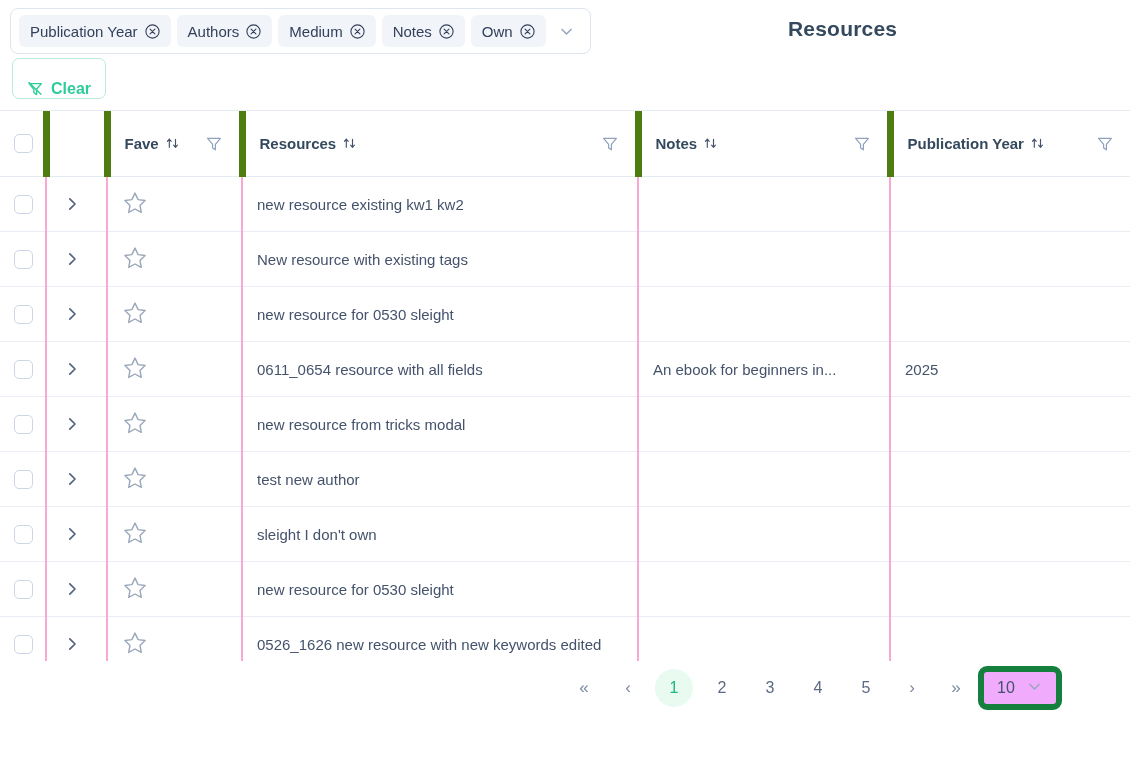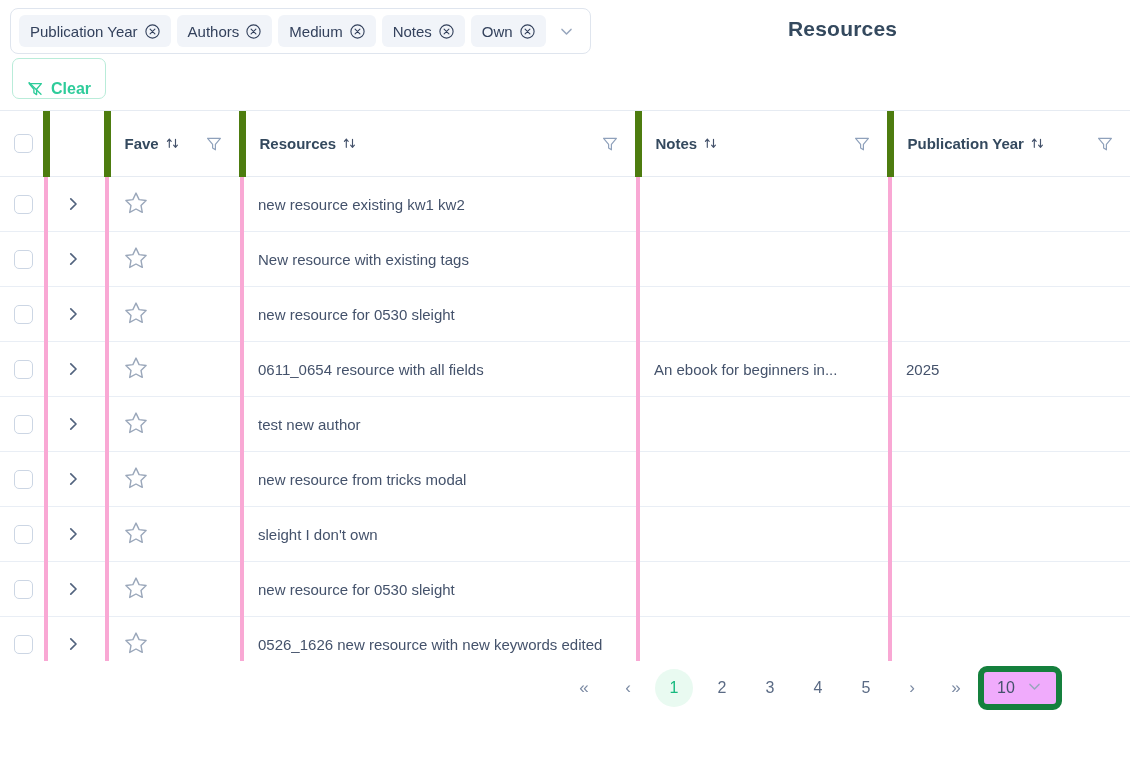--- a/index.html
+++ b/index.html
@@ -155,21 +155,21 @@
     justify-content: center;
     width: 22px;
     height: 22px;
     cursor: pointer;
     flex: none;
   }
 
   table.grid td {
     height: 54px;
     border-bottom: 1px solid #e9eef5;
-    border-right: 4px solid #f9a8d4;
+    border-right: 2px solid #f9a8d4;
     padding: 0 14px;
     vertical-align: middle;
     font-size: 15px;
     color: #44526b;
     background: #ffffff;
   }
   table.grid td:last-child { border-right: none; }
 
   .cb {
     width: 19px;
@@ -528,45 +528,45 @@
               <svg width="16" height="16" viewBox="0 0 16 16">
                 <path d="M5.8 2.8 L11 8 L5.8 13.2" fill="none" stroke="#52637e" stroke-width="1.7" stroke-linecap="round" stroke-linejoin="round"></path>
               </svg>
             </span></td>
           <td><span class="star-btn">
               <svg width="26" height="26" viewBox="0 0 26 26">
                 <path d="M13 3.1 L16.1 9.6 L23.1 10.5 L18 15.4 L19.3 22.4 L13 19 L6.7 22.4 L8 15.4 L2.9 10.5 L9.9 9.6 Z" fill="none" stroke="#9aa7ba" stroke-width="1.4" stroke-linejoin="round"></path>
               </svg>
             </span></td>
           <td>
+            <span class="cell-text">new resource from tricks modal</span>
+          </td>
+          <td>
+            <span class="cell-text"></span>
+          </td>
+          <td>
+            <span class="cell-text"></span>
+          </td>
+        </tr>
+        <tr>
+          <td>
+            <span class="cb"></span>
+          </td>
+          <td><span class="expand-btn">
+              <svg width="16" height="16" viewBox="0 0 16 16">
+                <path d="M5.8 2.8 L11 8 L5.8 13.2" fill="none" stroke="#52637e" stroke-width="1.7" stroke-linecap="round" stroke-linejoin="round"></path>
+              </svg>
+            </span></td>
+          <td><span class="star-btn">
+              <svg width="26" height="26" viewBox="0 0 26 26">
+                <path d="M13 3.1 L16.1 9.6 L23.1 10.5 L18 15.4 L19.3 22.4 L13 19 L6.7 22.4 L8 15.4 L2.9 10.5 L9.9 9.6 Z" fill="none" stroke="#9aa7ba" stroke-width="1.4" stroke-linejoin="round"></path>
+              </svg>
+            </span></td>
+          <td>
             <span class="cell-text">test new author</span>
-          </td>
-          <td>
-            <span class="cell-text"></span>
-          </td>
-          <td>
-            <span class="cell-text"></span>
-          </td>
-        </tr>
-        <tr>
-          <td>
-            <span class="cb"></span>
-          </td>
-          <td><span class="expand-btn">
-              <svg width="16" height="16" viewBox="0 0 16 16">
-                <path d="M5.8 2.8 L11 8 L5.8 13.2" fill="none" stroke="#52637e" stroke-width="1.7" stroke-linecap="round" stroke-linejoin="round"></path>
-              </svg>
-            </span></td>
-          <td><span class="star-btn">
-              <svg width="26" height="26" viewBox="0 0 26 26">
-                <path d="M13 3.1 L16.1 9.6 L23.1 10.5 L18 15.4 L19.3 22.4 L13 19 L6.7 22.4 L8 15.4 L2.9 10.5 L9.9 9.6 Z" fill="none" stroke="#9aa7ba" stroke-width="1.4" stroke-linejoin="round"></path>
-              </svg>
-            </span></td>
-          <td>
-            <span class="cell-text">new resource from tricks modal</span>
           </td>
           <td>
             <span class="cell-text"></span>
           </td>
           <td>
             <span class="cell-text"></span>
           </td>
         </tr>
         <tr>
           <td>

